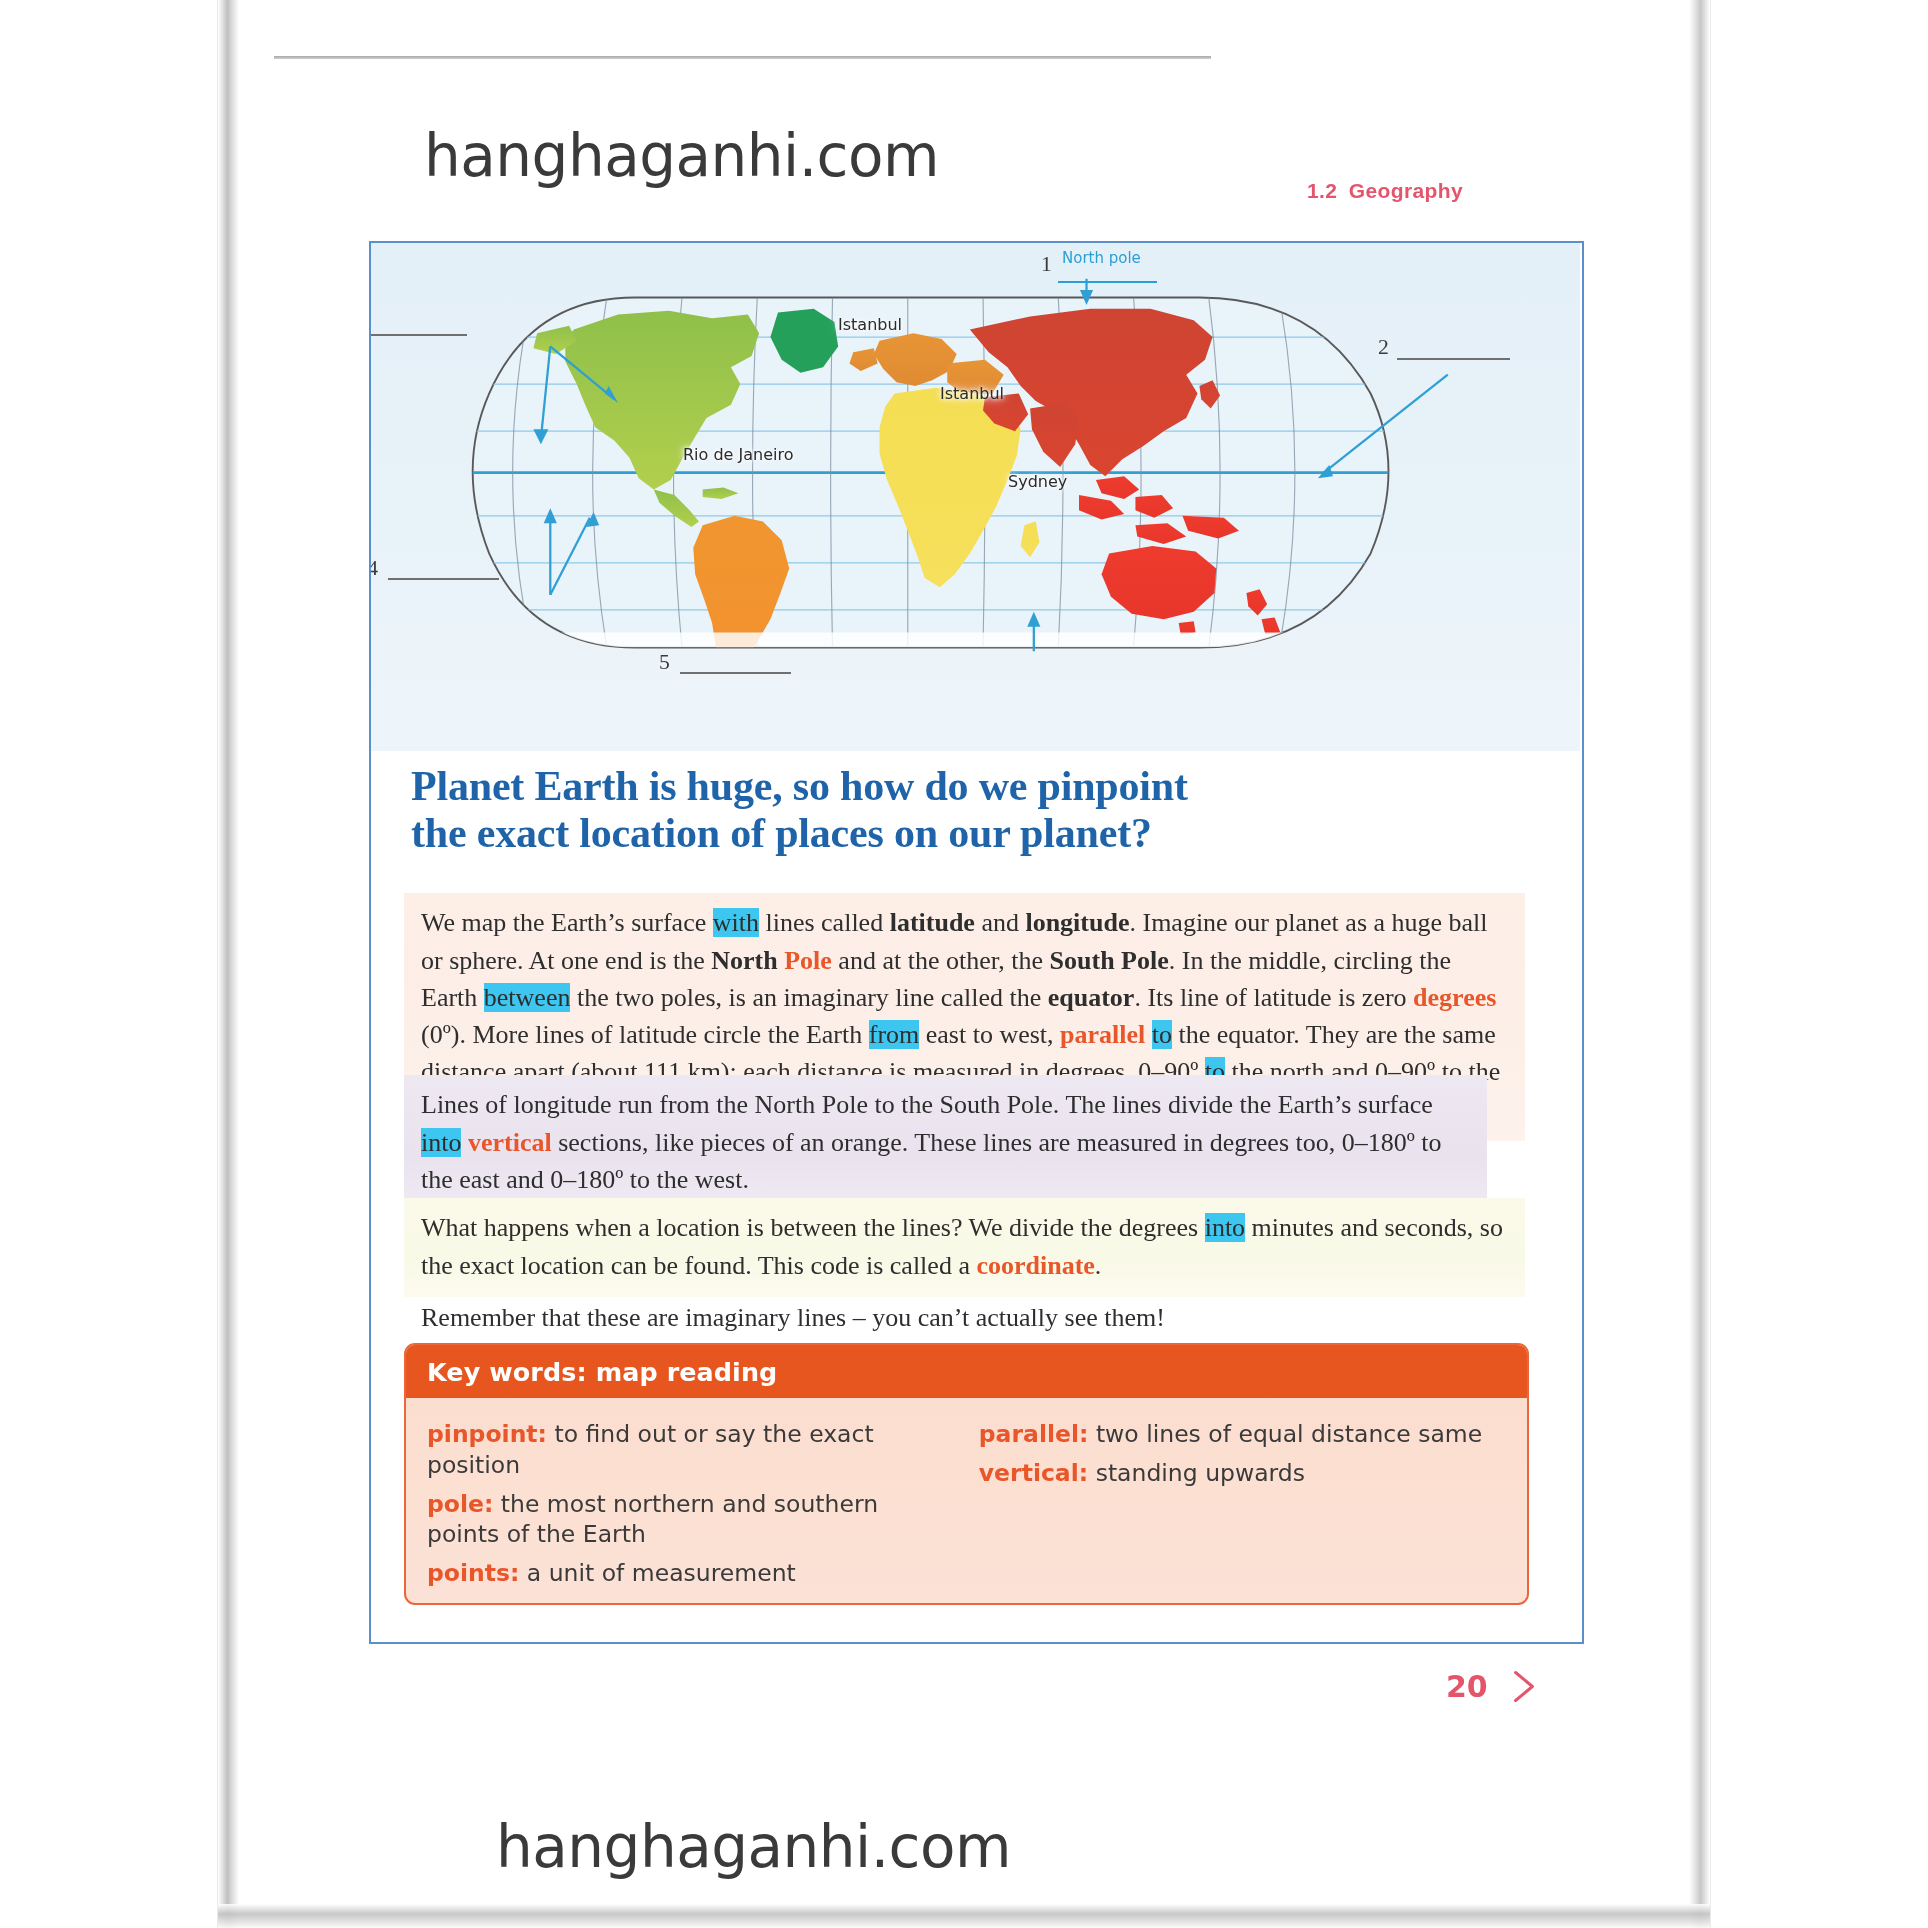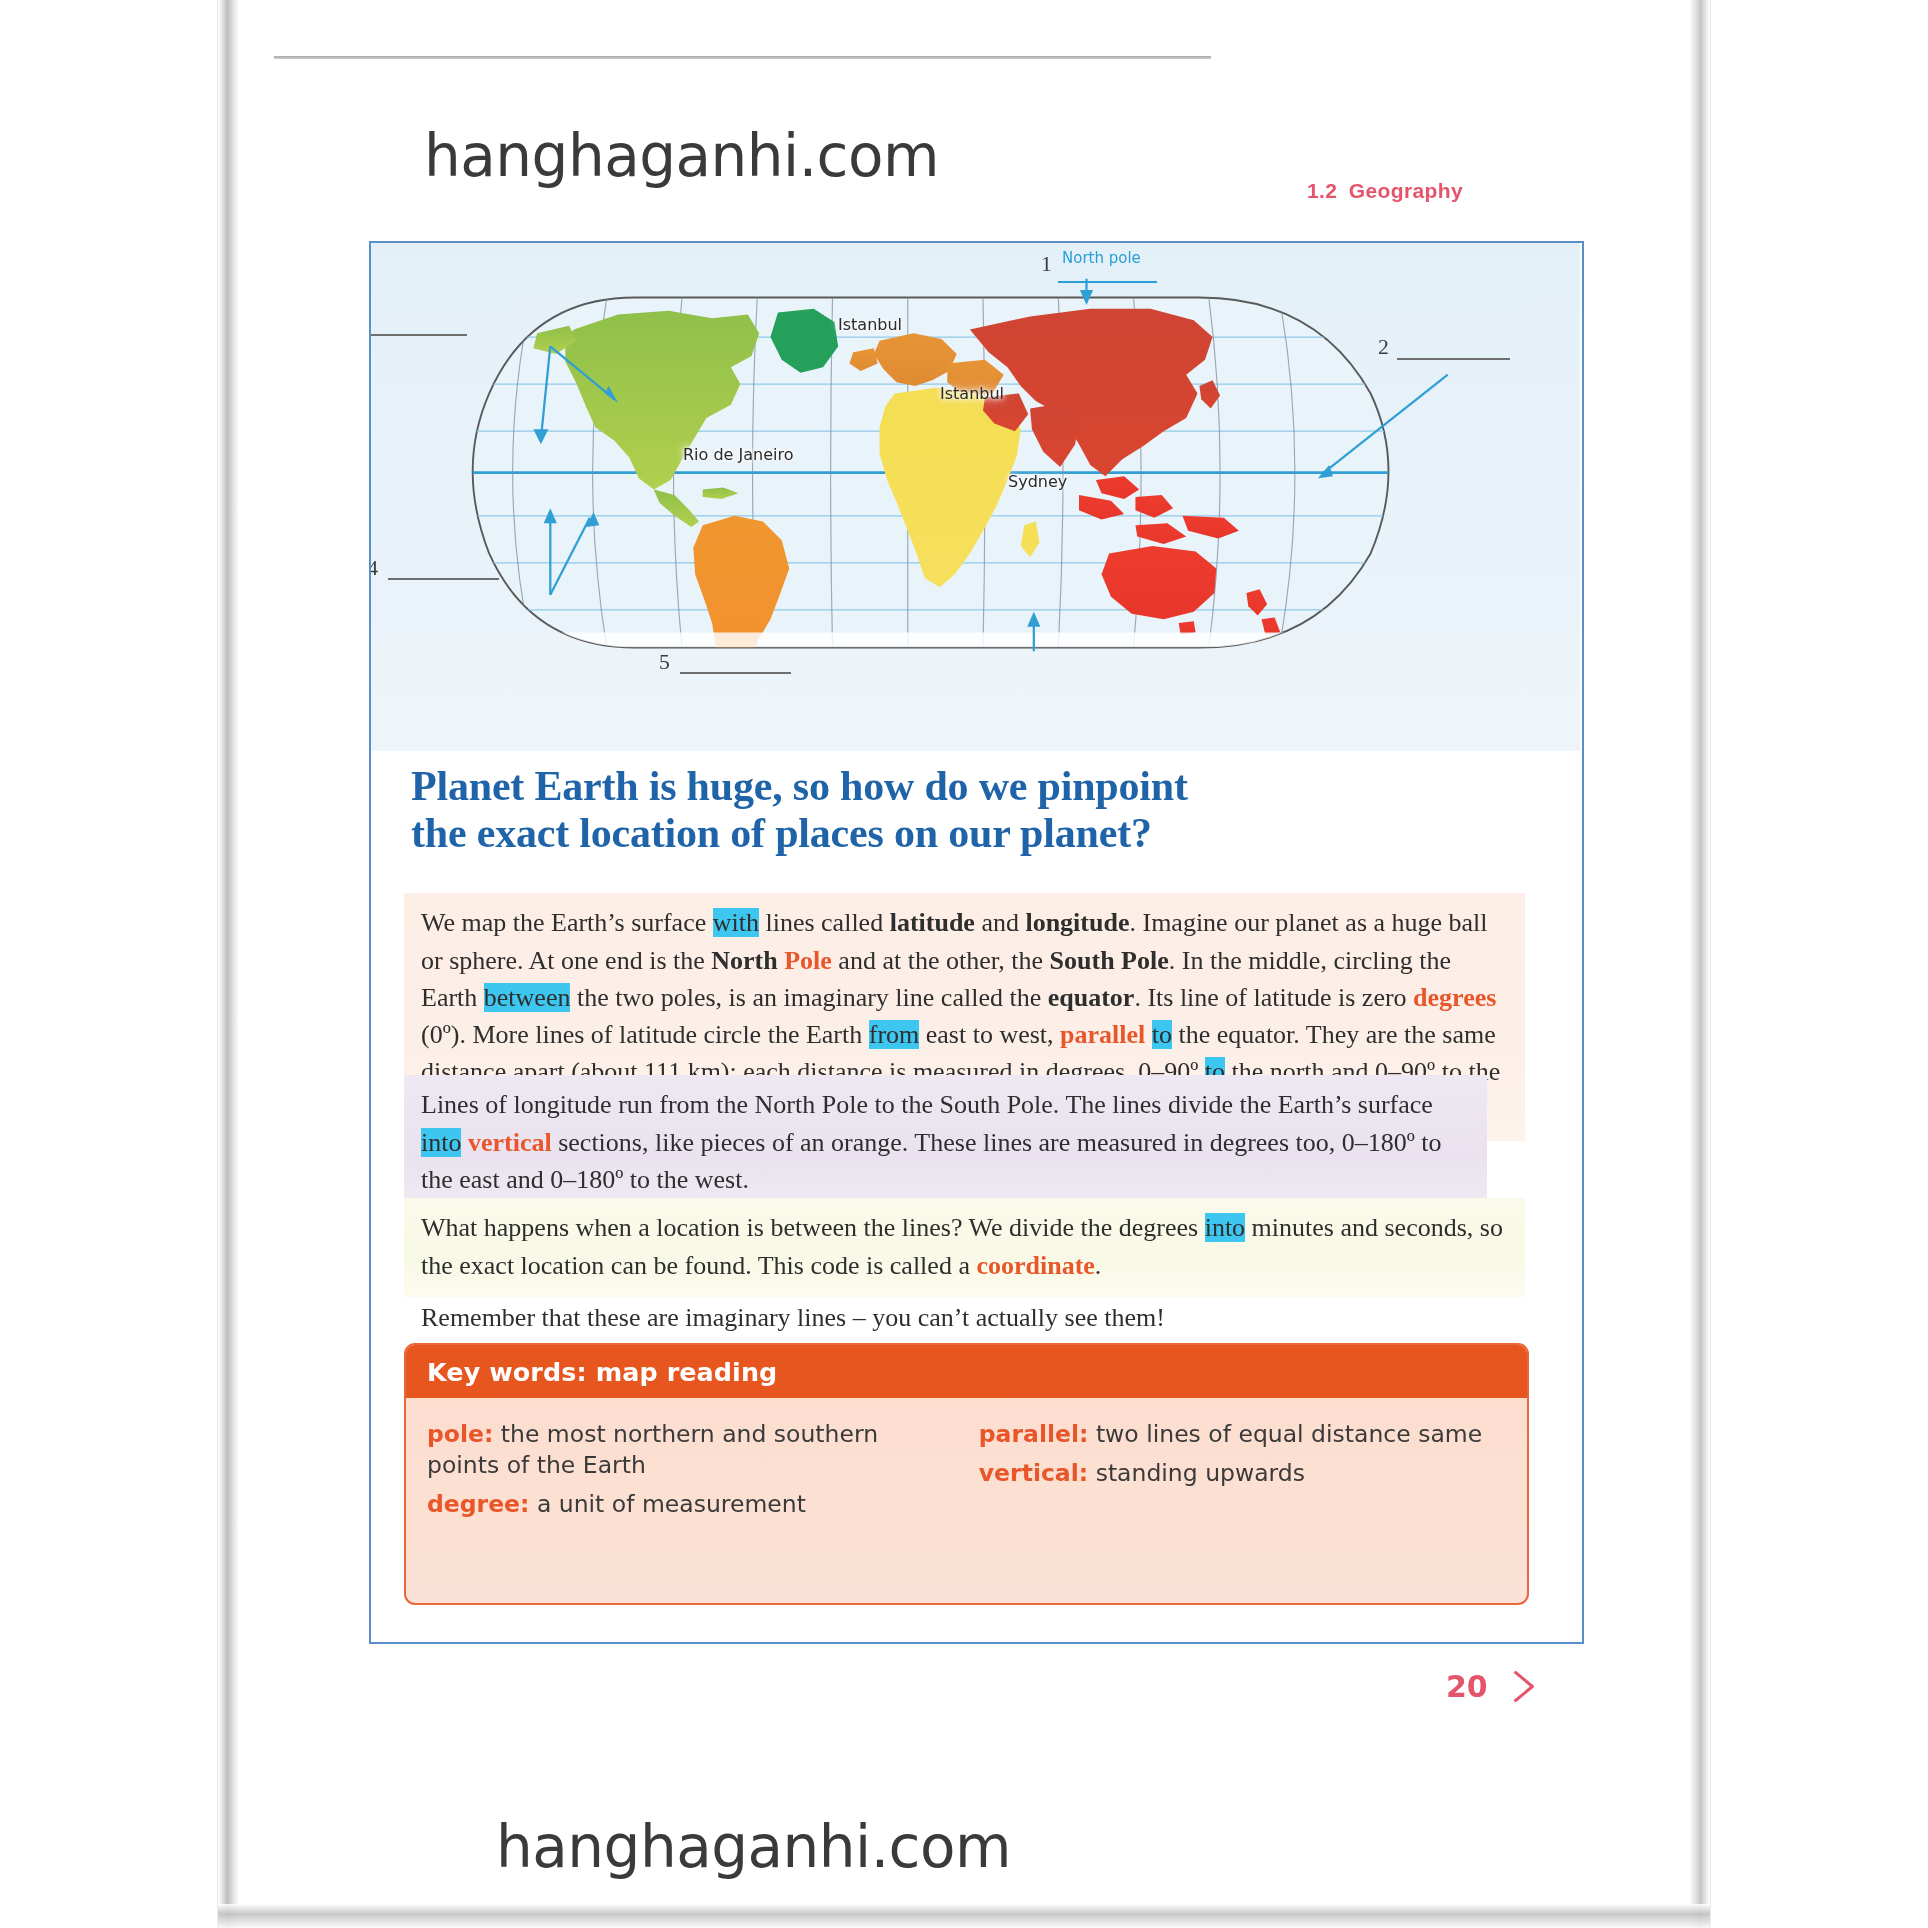--- a/index.html
+++ b/index.html
@@ -459,22 +459,23 @@
 
   <div class="para-block" id="para-1"><span>We map the Earth’s surface </span><span class="hl">with</span><span> lines called </span><span class="bd">latitude</span><span> and </span><span class="bd">longitude</span><span>. Imagine our planet as a huge ball or sphere. At one end is the </span><span class="bd">North </span><span class="kw">Pole</span><span> and at the other, the </span><span class="bd">South Pole</span><span>. In the middle, circling the Earth </span><span class="hl">between</span><span> the two poles, is an imaginary line called the </span><span class="bd">equator</span><span>. Its line of latitude is zero </span><span class="kw">degrees</span><span> (0º). More lines of latitude circle the Earth </span><span class="hl">from</span><span> east to west, </span><span class="kw">parallel</span><span> </span><span class="hl">to</span><span> the equator. They are the same distance apart (about 111 km); each distance is measured in degrees, 0–90º </span><span class="hl">to</span><span> the north and 0–90º to the south.</span></div>
   <div class="para-block" id="para-2"><span>Lines of longitude run from the North Pole to the South Pole. The lines divide the Earth’s surface </span><span class="hl">into</span><span> </span><span class="kw">vertical</span><span> sections, like pieces of an orange. These lines are measured in degrees too, 0–180º to the east and 0–180º to the west.</span></div>
   <div class="para-block" id="para-3"><span>What happens when a location is between the lines? We divide the degrees </span><span class="hl">into</span><span> minutes and seconds, so the exact location can be found. This code is called a </span><span class="kw">coordinate</span><span>.</span></div>
   <div class="para-block" id="para-4"><span>Remember that these are imaginary lines – you can’t actually see them!</span></div>
 
   <div id="keywords-box">
     <div id="keywords-header">Key words: map reading</div>
     <div id="keywords-body">
       <div class="kw-col" id="kw-left">
+          <div class="kw-entry"><span class="kw-term">pinpoint:</span><span> to find out or say the exact position</span></div>
           <div class="kw-entry"><span class="kw-term">pole:</span><span> the most northern and southern points of the Earth</span></div>
-          <div class="kw-entry"><span class="kw-term">degree:</span><span> a unit of measurement</span></div>
+          <div class="kw-entry"><span class="kw-term">points:</span><span> a unit of measurement</span></div>
         </div>
       <div class="kw-col" id="kw-right">
           <div class="kw-entry"><span class="kw-term">parallel:</span><span> two lines of equal distance same</span></div>
           <div class="kw-entry"><span class="kw-term">vertical:</span><span> standing upwards</span></div>
         </div>
     </div>
   </div>
 </div>
 
 <div id="page-number">20</div>

